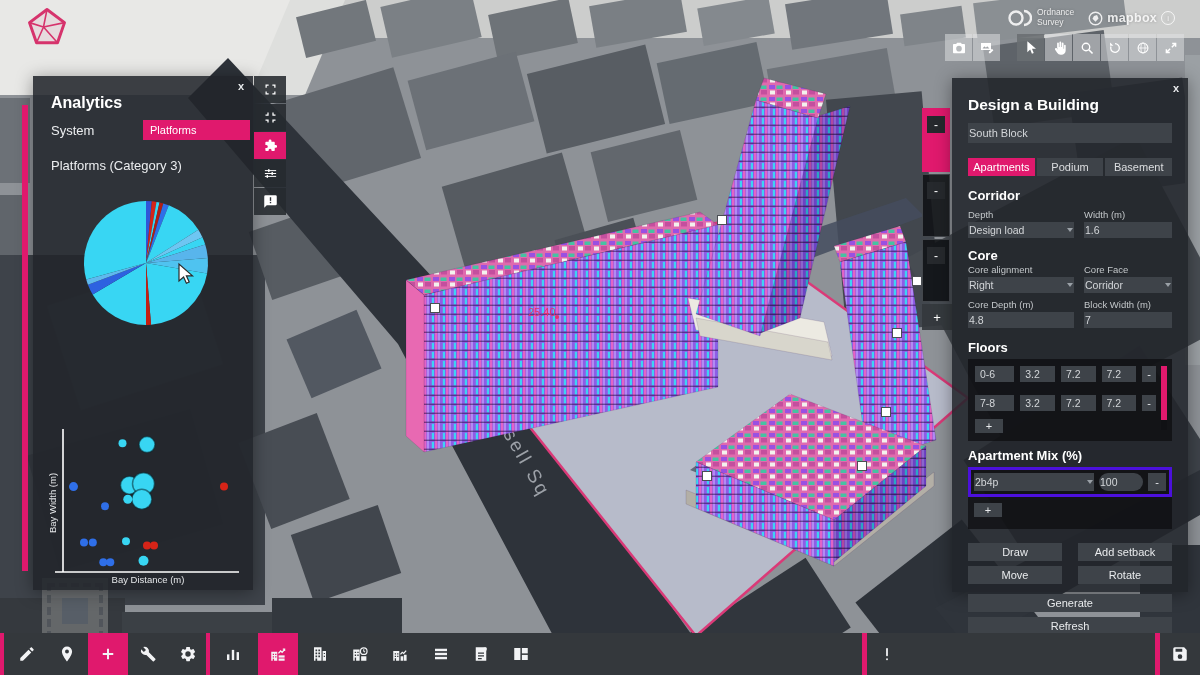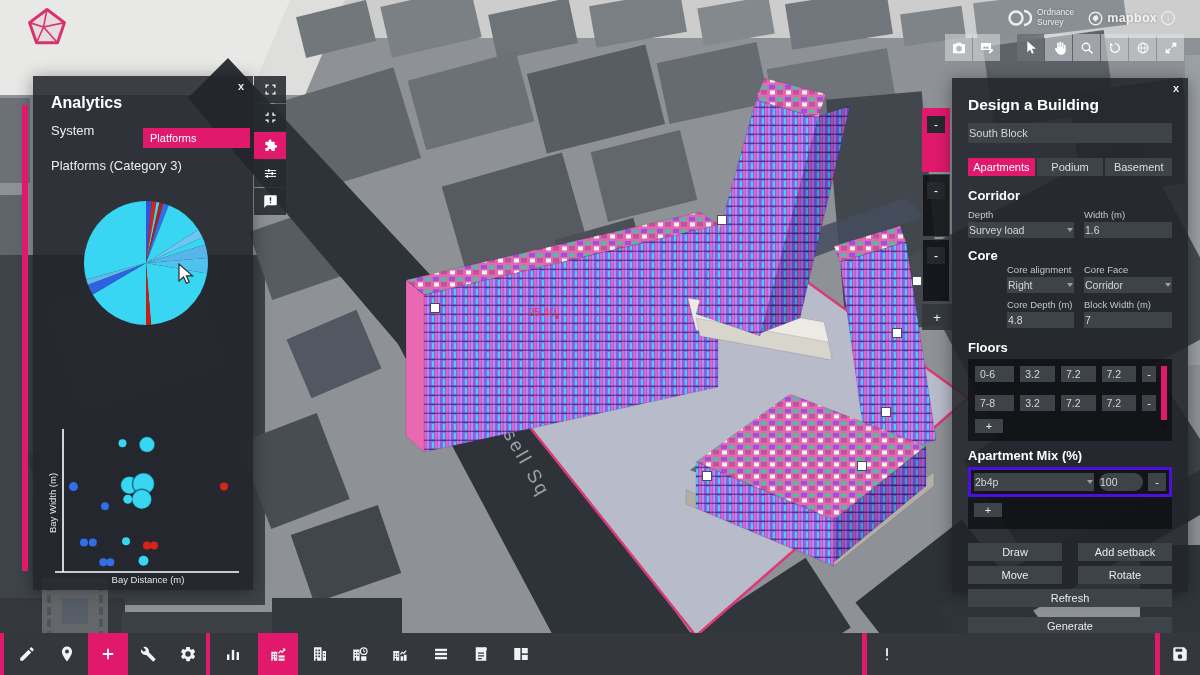--- a/index.html
+++ b/index.html
@@ -8,21 +8,21 @@
   .map-svg{position:absolute;left:0;top:0;}
 
   
   .panel{position:absolute;background:rgba(33,37,42,0.87);box-shadow:0 2px 16px rgba(0,0,0,0.38);color:#fff;}
   .panel-close{position:absolute;top:5px;right:9px;font-size:11px;font-weight:700;color:#e8eaec;cursor:default;line-height:1;}
 
   
   .analytics{left:33px;top:76px;width:220px;height:514px;}
   .an-title{position:absolute;left:18px;top:18px;font-size:16px;font-weight:700;}
   .an-syslabel{position:absolute;left:18px;top:47px;font-size:13px;color:#eceef0;}
-  .an-select{position:absolute;left:110px;top:52px;width:93px;height:20px;background:#e0196d;color:#fff;font-size:11px;display:flex;align-items:center;padding:0 7px;}
+  .an-select{position:absolute;left:110px;top:44px;width:93px;height:20px;background:#e0196d;color:#fff;font-size:11px;display:flex;align-items:center;padding:0 7px;}
   .an-section{position:absolute;left:18px;top:82px;font-size:13px;color:#eceef0;}
   .pie-wrap{position:absolute;left:50px;top:124px;}
   .scatter-wrap{position:absolute;left:15px;top:349px;}
   .accent-strip{position:absolute;left:22px;top:105px;width:6px;height:466px;background:#e0196d;}
 
   
   .side-toolbar{position:absolute;left:254px;top:76px;width:32px;}
   .side-btn{position:absolute;left:0;width:32px;height:27px;background:rgba(38,42,47,0.88);display:flex;align-items:center;justify-content:center;color:#fff;}
   .side-btn.active{background:#e0196d;}
   .side-btn svg{width:15px;height:15px;fill:currentColor;}
@@ -416,30 +416,30 @@
       <div class="tab active">Apartments</div>
       <div class="tab">Podium</div>
       <div class="tab">Basement</div>
     </div>
 
     <div class="dp-h">Corridor</div>
     <div class="grid2">
       <div class="lbl">Depth</div>
       <div class="lbl">Width (m)</div>
       <div class="fld">
-        <span>Survey load</span>
+        <span>Design load</span>
         <span class="chev"></span>
       </div>
       <div class="fld">
         <span>1.6</span>
       </div>
     </div>
 
     <div class="dp-h" style="margin-top:10px;">Core</div>
-    <div class="grid2" style="margin-top:0;margin-left:39px;">
+    <div class="grid2" style="margin-top:0;">
       <div class="lbl" style="margin-top:1px;">Core alignment</div>
       <div class="lbl" style="margin-top:1px;">Core Face</div>
       <div class="fld">
         <span>Right</span>
         <span class="chev"></span>
       </div>
       <div class="fld">
         <span>Corridor</span>
         <span class="chev"></span>
       </div>
@@ -505,22 +505,22 @@
       </div>
       <div class="add-btn mix-add">+</div>
     </div>
 
     <div class="act-grid">
       <div class="abtn">Draw</div>
       <div class="abtn">Add setback</div>
       <div class="abtn">Move</div>
       <div class="abtn">Rotate</div>
     </div>
+    <div class="abtn wide">Generate</div>
     <div class="abtn wide2">Refresh</div>
-    <div class="abtn wide">Generate</div>
   </div>
 
   <div class="bottom-toolbar" id="bottom-toolbar">
     <div class="bt-edge"></div>
   <div class="tb-btn" style="left: 9px; width: 36px;">
         <svg viewBox="0 0 24 24" fill="currentColor">
           <path d="M3 17.4V21h3.6L17.7 9.9 14 6.3 3 17.4zM20.7 6.9c.4-.4.4-1 0-1.4l-2.2-2.2c-.4-.4-1-.4-1.4 0l-1.8 1.8 3.6 3.6 1.8-1.8z"></path>
         </svg>
       </div>
       <div class="tb-btn" style="left: 49px; width: 36px;">

